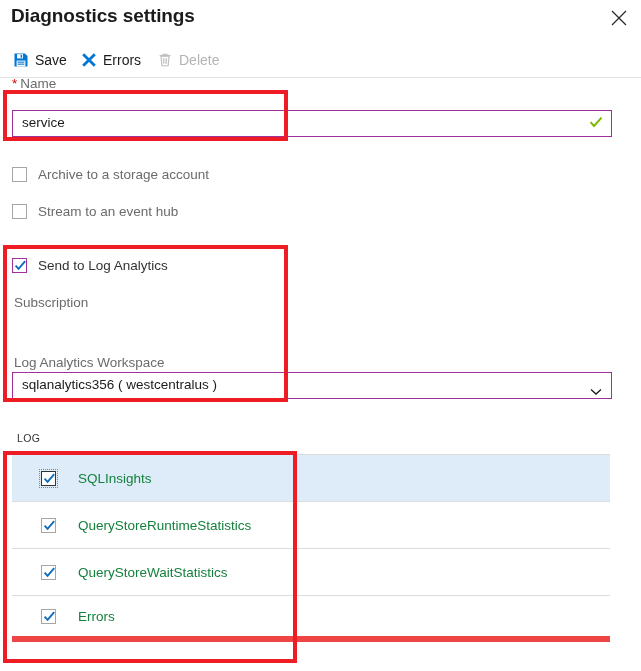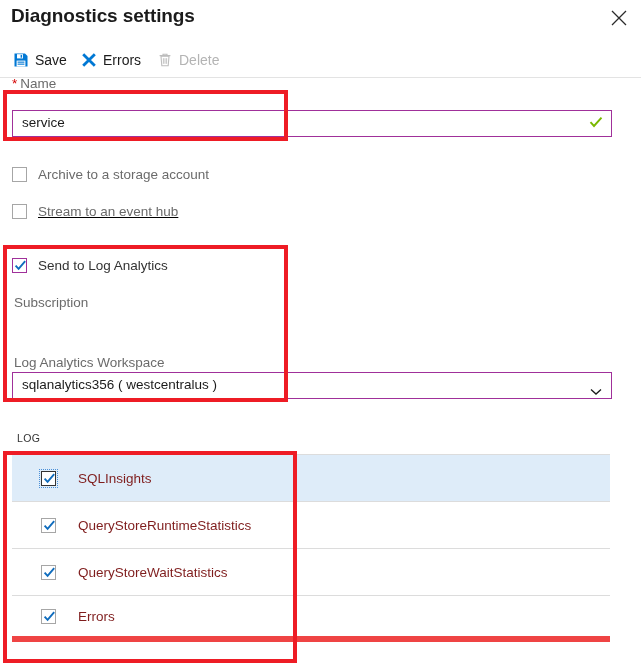--- a/index.html
+++ b/index.html
@@ -100,21 +100,21 @@
   }
   .log-table { position: absolute; left: 12px; top: 454px; width: 598px; }
   .log-row {
     position: relative; height: 47px; border-top: 1px solid #dcdcdc;
     display: flex; align-items: center; cursor: pointer;
   }
   .log-row:last-child { border-bottom: 6px solid #ef4444; }
   .log-row.selected { background: #deecf9; }
   .log-row .cb { margin-left: 29px; }
   .log-row .log-lbl {
-    margin-left: 22px; font-size: 13.5px; color: #7f1d1d; white-space: nowrap;
+    margin-left: 22px; font-size: 13.5px; color: #15803d; white-space: nowrap;
   }
 
   
   .anno {
     position: absolute; border: 4px solid #ee1c25; pointer-events: none;
   }
 </style>
 </head>
 <body>
 
@@ -178,21 +178,21 @@
         <path d="M1.5 7.2 L5 11 L12.5 2.6" stroke="#7ab800" stroke-width="1.9" fill="none"></path>
       </svg>
     </span>
   </div>
 
   <div class="cb-row" style="left:12px; top:149px;margin-top:15px;">
     <span class="cb"></span>
     <span class="cb-lbl">Archive to a storage account</span>
   </div>
 
-  <div class="cb-row" style="left:12px; top:201px;text-decoration:underline;">
+  <div class="cb-row" style="left:12px; top:201px;">
     <span class="cb"></span>
     <span class="cb-lbl">Stream to an event hub</span>
   </div>
 
   <div class="cb-row on" style="left:12px; top:255px;">
     <span class="cb purple">
       <svg width="13" height="13" viewBox="0 0 13 13">
         <path d="M1.6 6.6 L4.6 9.8 L11.2 2.2" stroke="#0f6cbd" stroke-width="1.9" fill="none"></path>
       </svg>
     </span>

